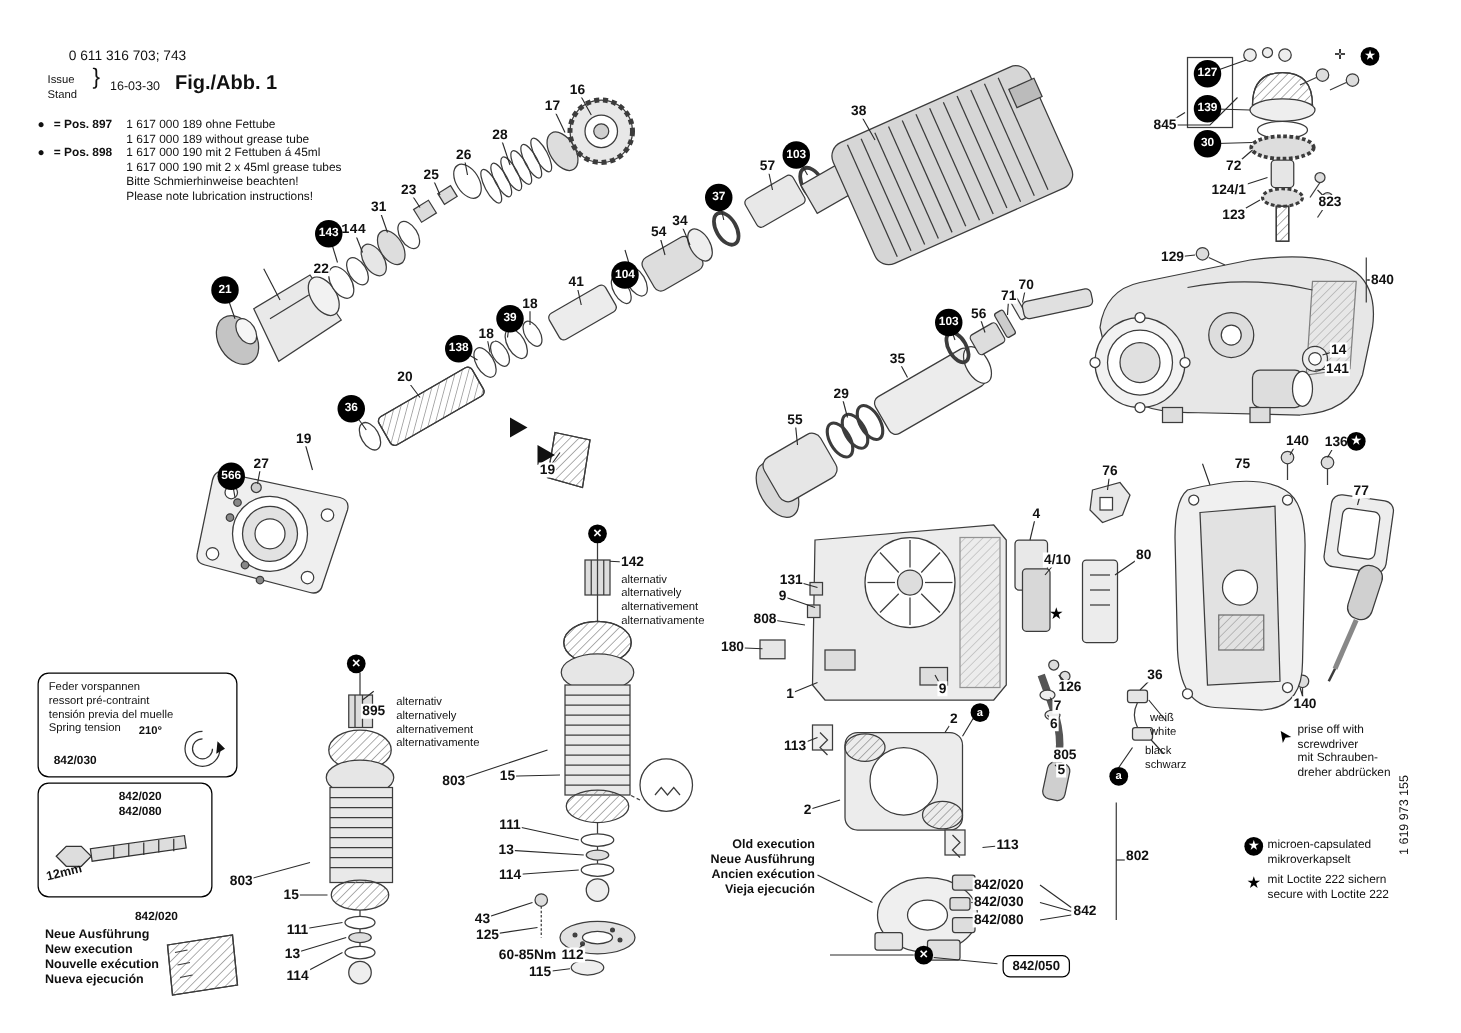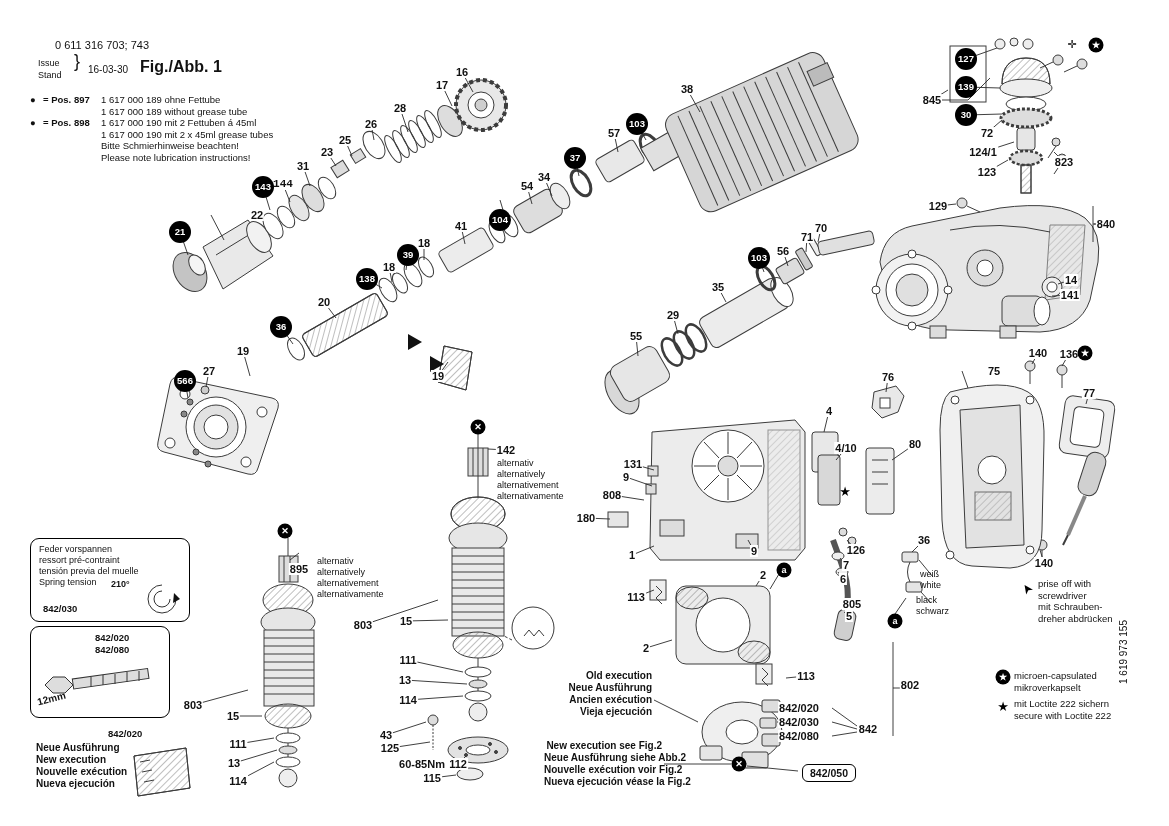--- a/index.html
+++ b/index.html
@@ -700,26 +700,20 @@
   <div>alternativamente</div>
 </div>
 
 <div class="txt bold right" style="left:556px;top:670px;width:96px;font-size:10px;line-height:12px;">
   <div>Old execution</div>
   <div>Neue Ausführung</div>
   <div>Ancien exécution</div>
   <div>Vieja ejecución</div>
 </div>
 
-<div class="txt bold right" style="left:544px;top:740px;width:118px;font-size:10px;line-height:12px;">
-  <div>New execution see Fig.2</div>
-  <div>Neue Ausführung siehe Abb.2</div>
-  <div>Nouvelle exécution voir Fig.2</div>
-  <div>Nueva ejecución véase la Fig.2</div>
-</div>
 
 <div class="txt" style="left:920px;top:569px;font-size:9px;line-height:10.5px;">
   <div>weiß</div>
   <div>white</div>
 </div>
 <div class="txt" style="left:916px;top:595px;font-size:9px;line-height:10.5px;">
   <div>black</div>
   <div>schwarz</div>
 </div>
 

